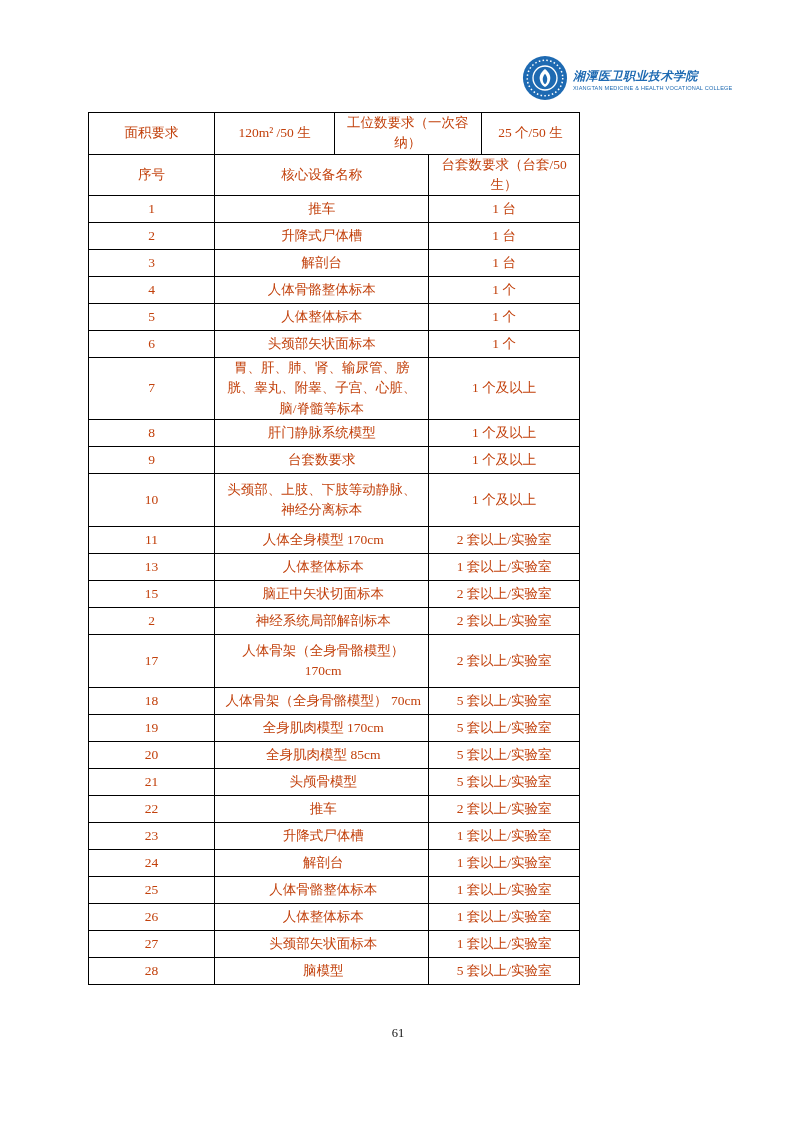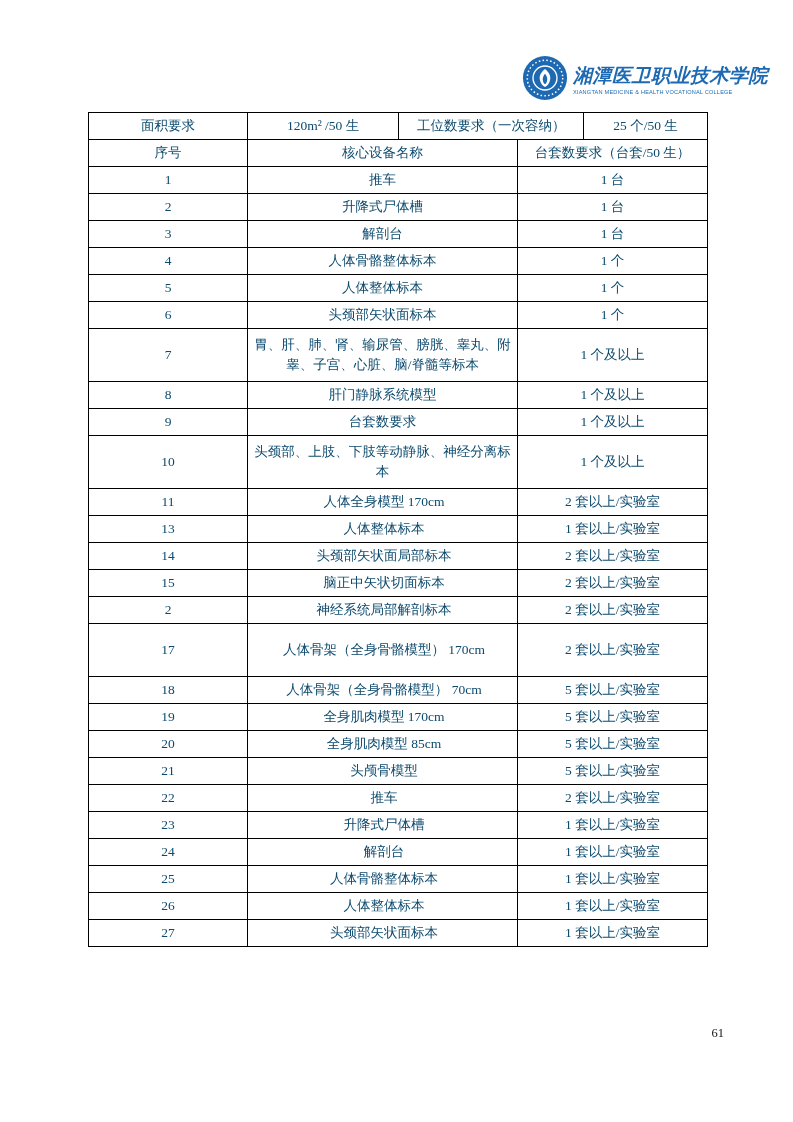--- a/index.html
+++ b/index.html
@@ -28,21 +28,21 @@
   }
   .logo-text {
     display: flex;
     flex-direction: column;
     justify-content: center;
   }
   .logo-zh {
     color: #1e6ab2;
     font-weight: bold;
     font-style: italic;
-    font-size: 19px;
+    font-size: 12px;
     letter-spacing: 0.5px;
     white-space: nowrap;
     line-height: 1.2;
   }
   .logo-en {
     color: #1e6ab2;
     font-size: 5.6px;
     font-family: "Liberation Sans", sans-serif;
     letter-spacing: 0.2px;
     white-space: nowrap;
@@ -52,45 +52,45 @@
   
   .table-wrap {
     position: absolute;
     top: 112px;
     left: 88px;
     width: 620px;
   }
   table.tbl {
     border-collapse: collapse;
     table-layout: fixed;
-    width: 620px;
-    color: #0c4a6e;
+    width: 492px;
+    color: #c2410c;
   }
   table.tbl.main { margin-top: -1px; font-family: Liberation Serif, serif; }
   .tbl td, .tbl th {
     border: 1px solid #000000;
     font-size: 13.5px;
     font-weight: normal;
     text-align: center;
     vertical-align: middle;
     padding: 0 6px;
     height: 26px;
     line-height: 1.5;
     overflow: hidden;
   }
   .tbl tr.tall td { height: 52px; }
   .tbl td.left { text-align: center; padding-left: 9px; }
 
   
   .page-number {
     position: absolute;
     top: 1026px;
-    left: 104px;
+    left: 88px;
     width: 620px;
-    text-align: right;
+    text-align: center;
     font-size: 12.5px;
     color: #111111;
   }
 </style>
 </head>
 <body>
 
 <div class="page">
 
   <div class="logo-block">
@@ -194,25 +194,20 @@
     <td>11</td>
     <td class="left">人体全身模型  170cm</td>
     <td>2 套以上/实验室</td>
   </tr>
           <tr>
     <td>13</td>
     <td class="left">人体整体标本</td>
     <td>1 套以上/实验室</td>
   </tr>
           <tr>
-    <td>14</td>
-    <td class="left">头颈部矢状面局部标本</td>
-    <td>2 套以上/实验室</td>
-  </tr>
-          <tr>
     <td>15</td>
     <td class="left">脑正中矢状切面标本</td>
     <td>2 套以上/实验室</td>
   </tr>
           <tr>
     <td>2</td>
     <td class="left">神经系统局部解剖标本</td>
     <td>2 套以上/实验室</td>
   </tr>
           <tr class="tall">
@@ -263,20 +258,25 @@
           <tr>
     <td>26</td>
     <td class="left">人体整体标本</td>
     <td>1 套以上/实验室</td>
   </tr>
           <tr>
     <td>27</td>
     <td class="left">头颈部矢状面标本</td>
     <td>1 套以上/实验室</td>
   </tr>
+          <tr>
+    <td>28</td>
+    <td class="left">脑模型</td>
+    <td>5 套以上/实验室</td>
+  </tr>
         </tbody>
     </table>
 
   </div>
 
   <div class="page-number">61</div>
 
 </div>
 
 </body></html>

